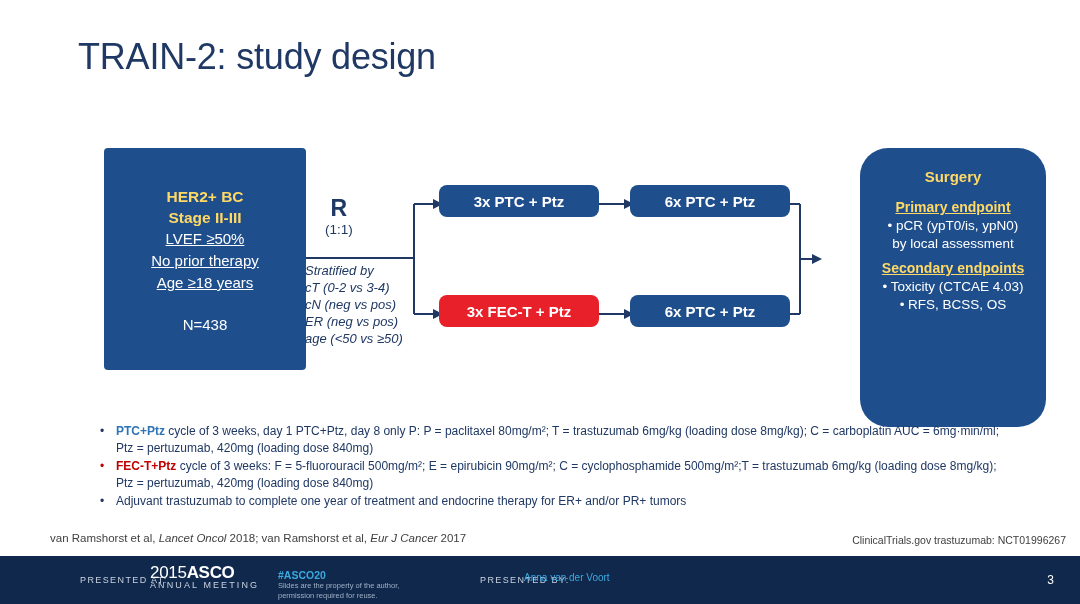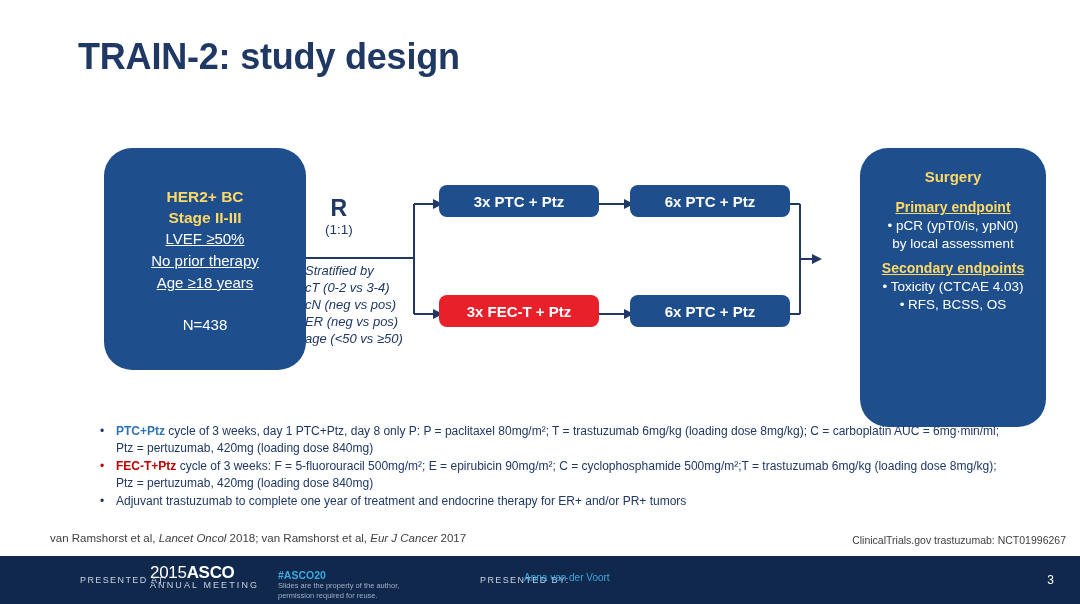--- a/index.html
+++ b/index.html
@@ -19,21 +19,21 @@
     left: 0; top: 0;
     width: 1080px;
     height: 604px;
     background: #ffffff;
   }
   .title {
     position: absolute;
     left: 78px;
     top: 36px;
     font-size: 36px;
-    font-weight: bold;
+    font-weight: normal;
     color: #1f3864;
     letter-spacing: -0.2px;
   }
 
   
   .diagram { position: absolute; left: 0; top: 0; width: 1080px; height: 604px; }
 
   .box {
     position: absolute;
     box-sizing: border-box;
@@ -45,21 +45,21 @@
     color: #ffffff;
     border-radius: 12px;
   }
 
   .entry-box {
     left: 104px;
     top: 148px;
     width: 202px;
     height: 222px;
     background: #1f4e8c;
-    border-radius: 28px;
+    border-radius: 4px;
     padding: 10px 8px;
   }
   .entry-box .hdr {
     color: #ffd966;
     font-weight: bold;
     font-size: 15.5px;
     line-height: 21px;
   }
   .entry-box .sub {
     font-size: 15px;

